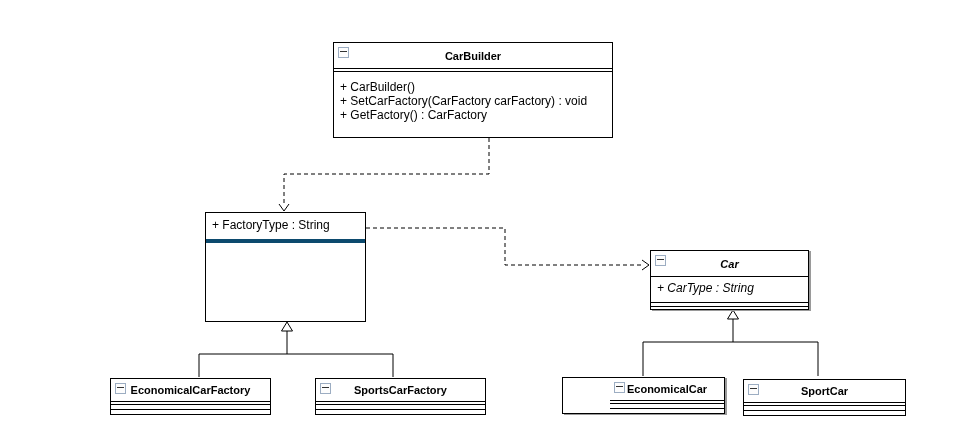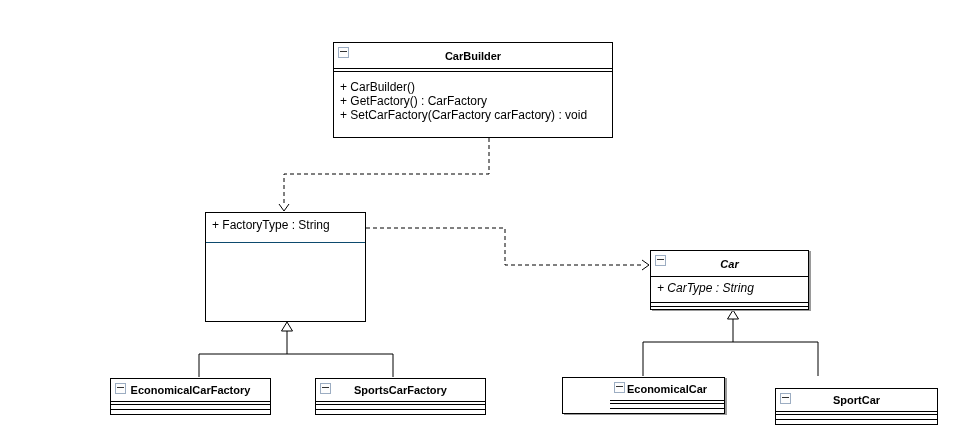--- a/index.html
+++ b/index.html
@@ -34,39 +34,39 @@
   
   #carbuilder { left:333px; top:42px; width:280px; height:96px; }
   #carbuilder .hdr { height:26px; }
   #carbuilder .dbl { height:2px; border-bottom:1px solid #000; }
   #carbuilder .body { padding:8px 0 0 6px; }
 
   
   #carfactory { left:205px; top:212px; width:161px; height:110px; }
   #carfactory .hdr { height:25px; }
   #carfactory .title { font-style:italic; }
-  #carfactory .attrs { height:30px; border-bottom:1px solid #0c4a6e; padding:5px 0 0 6px; }
+  #carfactory .attrs { height:30px; border-bottom:4px solid #0c4a6e; padding:5px 0 0 6px; }
   #carfactory .methods { padding:11px 0 0 6px; }
   #carfactory .methods .mrow { line-height:15px; }
 
   
   #car { left:650px; top:250px; width:159px; height:60px; box-shadow:2px 1px 0 #9a9a9a;font-style:italic; }
   #car .hdr { height:26px; }
   #car .attrs { height:26px; border-bottom:1px solid #000; padding:4px 0 0 6px; }
   #car .thin { height:3px; border-bottom:1px solid #000; }
 
   
   .small { height:37px; }
   .small .hdr { height:23px; }
   .small .gap { height:2px; border-bottom:1px solid #000; }
   .small .s1 { height:4px; border-bottom:1px solid #000; }
   #ecofactory   { left:110px; top:378px; width:161px; }
   #sportsfactory{ left:315px; top:378px; width:171px; }
   #ecocar       { left:562px; top:377px; width:163px; box-shadow:2px 1px 0 #9a9a9a;padding-left:47px; }
-  #sportcar     { left:743px; top:388px; width:163px;margin-left:32px; }
+  #sportcar     { left:743px; top:379px; width:163px; }
 </style>
 </head>
 <body>
 
 <div class="stage">
 
   <svg class="wires" width="958" height="448">
 
     <g>
       <path class="dash" d="M489 138 V174 H284 V205"></path>
@@ -90,22 +90,22 @@
   </svg>
 
   <div class="cls" id="carbuilder">
     <div class="hdr">
       <span class="collapse"></span>
       <span class="title">CarBuilder</span>
     </div>
     <div class="dbl"></div>
     <div class="body sect">
       <div class="mrow">+ CarBuilder()</div>
+      <div class="mrow">+ SetCarFactory(CarFactory carFactory) : void</div>
       <div class="mrow">+ GetFactory() : CarFactory</div>
-      <div class="mrow">+ SetCarFactory(CarFactory carFactory) : void</div>
     </div>
   </div>
 
   <div class="cls" id="carfactory">
     <div class="attrs sect">
       <div class="mrow">+ FactoryType : String</div>
     </div>
   </div>
 
   <div class="cls" id="car">

